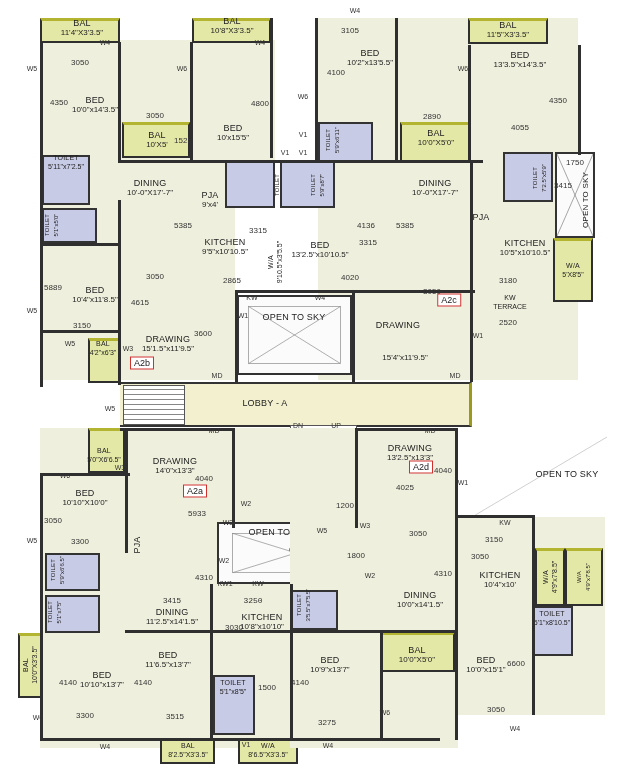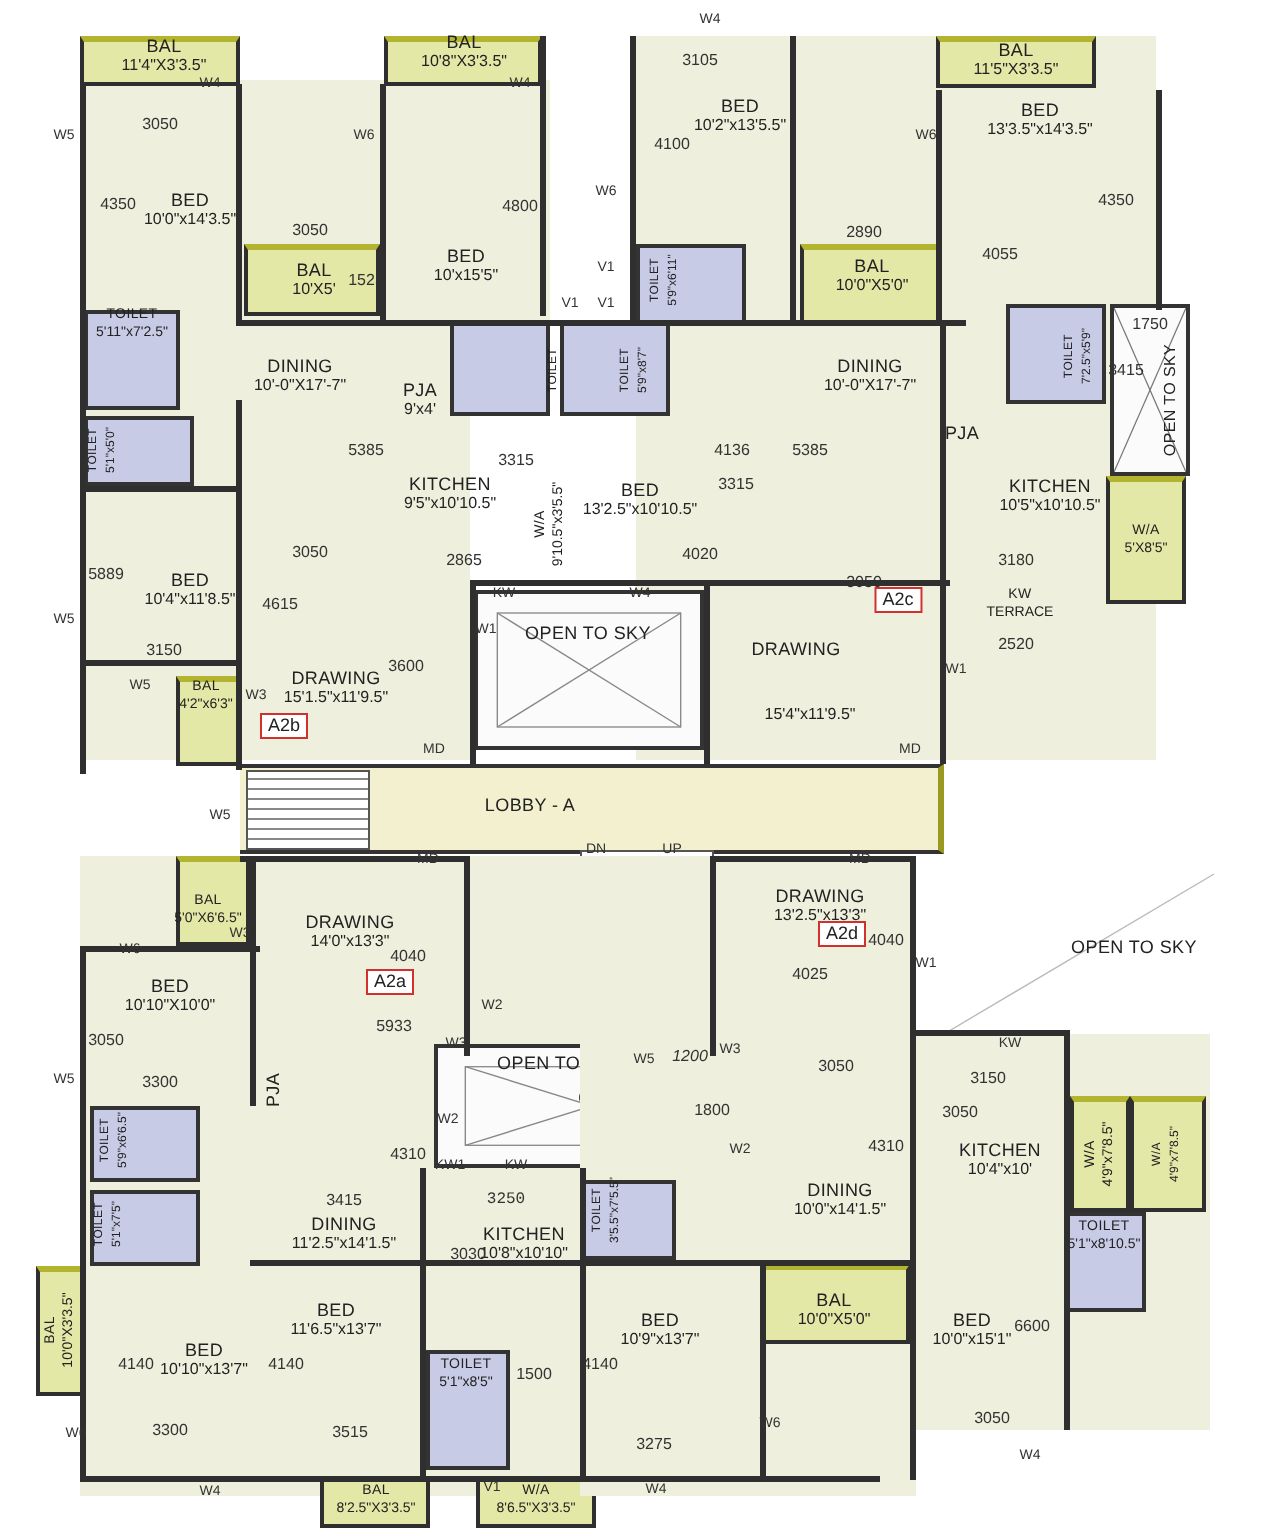--- a/index.html
+++ b/index.html
@@ -102,21 +102,21 @@
   <div class="lbl" style="left:510px;top:302px;font-size:7px;"><span class="t" style="font-size:7px">KW</span><span>TERRACE</span></div>
   <div class="lbl" style="left:398px;top:325px;">
       <span class="t">DRAWING</span>
     </div>
   <div class="lbl" style="left:405px;top:357px;">15'4"x11'9.5"</div>
   <div class="tag" style="left:449px;top:300px;">A2c</div>
 
   <div class="dim" style="left:350px;top:30px;">3105</div>
   <div class="dim vert" style="left:336px;top:72px;">4100</div>
   <div class="dim" style="left:432px;top:116px;">2890</div>
-  <div class="dim" style="left:500px;top:127px;">4055</div>
+  <div class="dim" style="left:520px;top:127px;">4055</div>
   <div class="dim vert" style="left:558px;top:100px;">4350</div>
   <div class="dim" style="left:575px;top:162px;">1750</div>
   <div class="dim vert" style="left:563px;top:185px;">3415</div>
   <div class="dim vert" style="left:366px;top:225px;">4136</div>
   <div class="dim vert" style="left:368px;top:242px;">3315</div>
   <div class="dim vert" style="left:405px;top:225px;">5385</div>
   <div class="dim" style="left:350px;top:277px;">4020</div>
   <div class="dim" style="left:432px;top:291px;">3050</div>
   <div class="dim" style="left:508px;top:280px;">3180</div>
   <div class="dim" style="left:508px;top:322px;">2520</div>
@@ -230,21 +230,21 @@
   <div class="lbl vert" style="left:550px;top:577px;font-size:7px;"><span class="t" style="font-size:7px">W/A</span><span>4'9"x7'8.5"</span></div>
   <div class="lbl vert" style="left:584px;top:577px;font-size:6px;"><span class="t" style="font-size:6px">W/A</span><span>4'9"x7'8.5"</span></div>
   <div class="lbl" style="left:552px;top:618px;font-size:7px;"><span class="t" style="font-size:7px">TOILET</span><span>5'1"x8'10.5"</span></div>
   <div class="lbl vert" style="left:304px;top:605px;font-size:6px;"><span class="t" style="font-size:6px">TOILET</span><span>3'5.5"x7'5.5"</span></div>
   <div class="lbl" style="left:417px;top:655px;"><span class="t">BAL</span><span>10'0"X5'0"</span></div>
   <div class="lbl" style="left:486px;top:665px;"><span class="t">BED</span><span>10'0"x15'1"</span></div>
   <div class="lbl" style="left:330px;top:665px;"><span class="t">BED</span><span>10'9"x13'7"</span></div>
 
   <div class="dim" style="left:405px;top:487px;">4025</div>
   <div class="dim vert" style="left:443px;top:470px;">4040</div>
-  <div class="dim vert" style="left:345px;top:528px;font-style:italic;">1200</div>
+  <div class="dim vert" style="left:345px;top:505px;">1200</div>
   <div class="dim" style="left:418px;top:533px;">3050</div>
   <div class="dim" style="left:494px;top:539px;">3150</div>
   <div class="dim vert" style="left:480px;top:556px;">3050</div>
   <div class="dim vert" style="left:356px;top:555px;">1800</div>
   <div class="dim vert" style="left:443px;top:573px;">4310</div>
   <div class="dim vert" style="left:516px;top:663px;">6600</div>
   <div class="dim" style="left:496px;top:709px;">3050</div>
   <div class="dim vert" style="left:300px;top:682px;">4140</div>
   <div class="dim" style="left:327px;top:722px;">3275</div>
 

